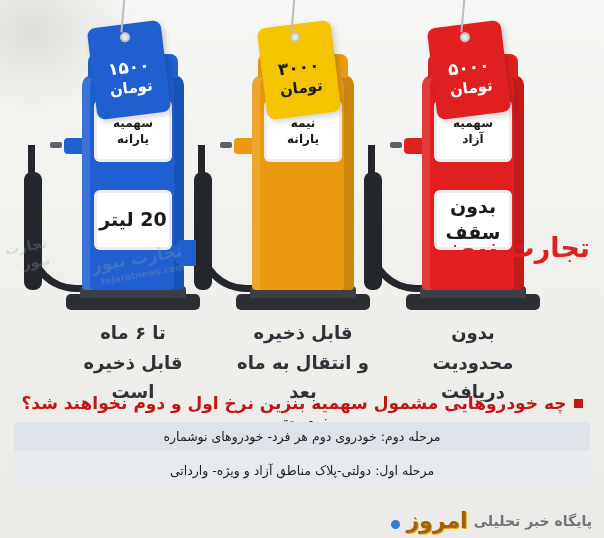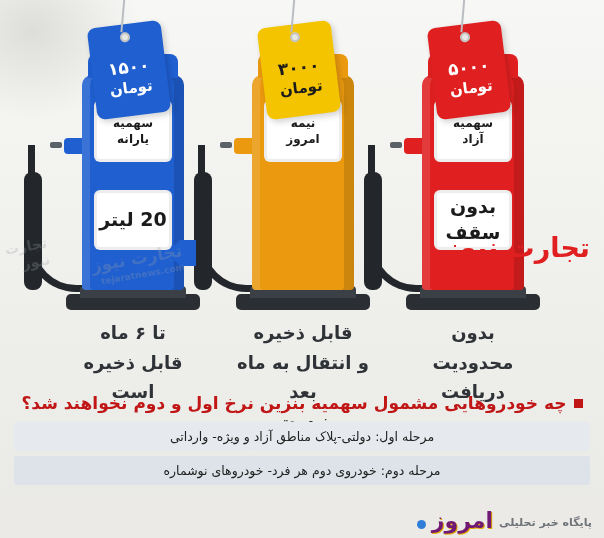--- a/index.html
+++ b/index.html
@@ -91,23 +91,23 @@
   .q-line{display:flex;align-items:center;justify-content:center;gap:7px;
      font-size:17px;font-weight:bold;color:#c01616;margin-bottom:9px;}
   .q-bullet{width:9px;height:9px;background:#c01616;display:inline-block;}
   .row{margin:0 14px 5px 14px;background:#e6eaee;border-radius:3px;
      padding:7px 10px;font-size:12.5px;color:#222;text-align:center;}
   .row.alt{background:#dde3e9;}
 
   
   .footer{position:absolute;left:0;right:0;bottom:0;height:40px;background:#eceae7;}
   .footer .logo{position:absolute;right:12px;bottom:6px;display:flex;align-items:flex-end;gap:6px;}
-  .footer .logo .mark{font-size:22px;font-weight:bold;color:#701a75;
+  .footer .logo .mark{font-size:22px;font-weight:bold;color:#a16207;
      text-shadow:1px 1px 0 #e0a800;line-height:1;}
-  .footer .logo .txt{font-size:11px;font-weight:bold;color:#6f7479;padding-bottom:3px;}
+  .footer .logo .txt{font-size:14px;font-weight:bold;color:#6f7479;padding-bottom:3px;}
   .footer .dot{width:9px;height:9px;border-radius:50%;background:#2f7fd8;margin-bottom:3px;}
 </style>
 </head>
 <body>
 
 <div id="root">
   <div class="bg-texture"></div>
   <div class="bg-blob"></div>
 
   <div class="pump pump-blue" style="left:58px;bottom:228px;">
@@ -138,21 +138,21 @@
       <div class="head"></div>
         <div class="tip"></div>
     </div>
     <div class="base"></div>
     <div class="base2"></div>
     <div class="body"></div>
     <div class="top"></div>
     <div class="cap"></div>
     <div class="screen screen-top">
       <span class="screen-text" style="white-space: pre-line;">نیمه
-امروز</span>
+یارانه</span>
     </div>
   </div>
 
   <div class="pump pump-red" style="left:398px;bottom:228px;">
     <div class="hose"></div>
     <div class="hose2"></div>
     <div class="nozzle">
       <div class="head"></div>
         <div class="tip"></div>
     </div>
@@ -215,22 +215,22 @@
 نیست</div>
   <div class="caption" style="left:398px;top:318px;white-space:pre-line;">بدون
 محدودیت
 دریافت</div>
 
   <div class="qa">
     <div class="q-line">
       <span class="q-bullet"></span>
       <span>چه خودروهایی مشمول سهمیه بنزین نرخ اول و دوم نخواهند شد؟</span>
     </div>
+    <div class="row alt">مرحله دوم: خودروی دوم هر فرد- خودروهای نوشماره</div>
     <div class="row">مرحله اول: دولتی-پلاک مناطق آزاد و ویژه- وارداتی</div>
-    <div class="row alt">مرحله دوم: خودروی دوم هر فرد- خودروهای نوشماره</div>
   </div>
 
   <div class="footer">
     <div class="logo">
       <span class="txt">پایگاه خبر تحلیلی</span>
       <span class="mark">امروز</span>
       <span class="dot"></span>
     </div>
   </div>
 </div>

